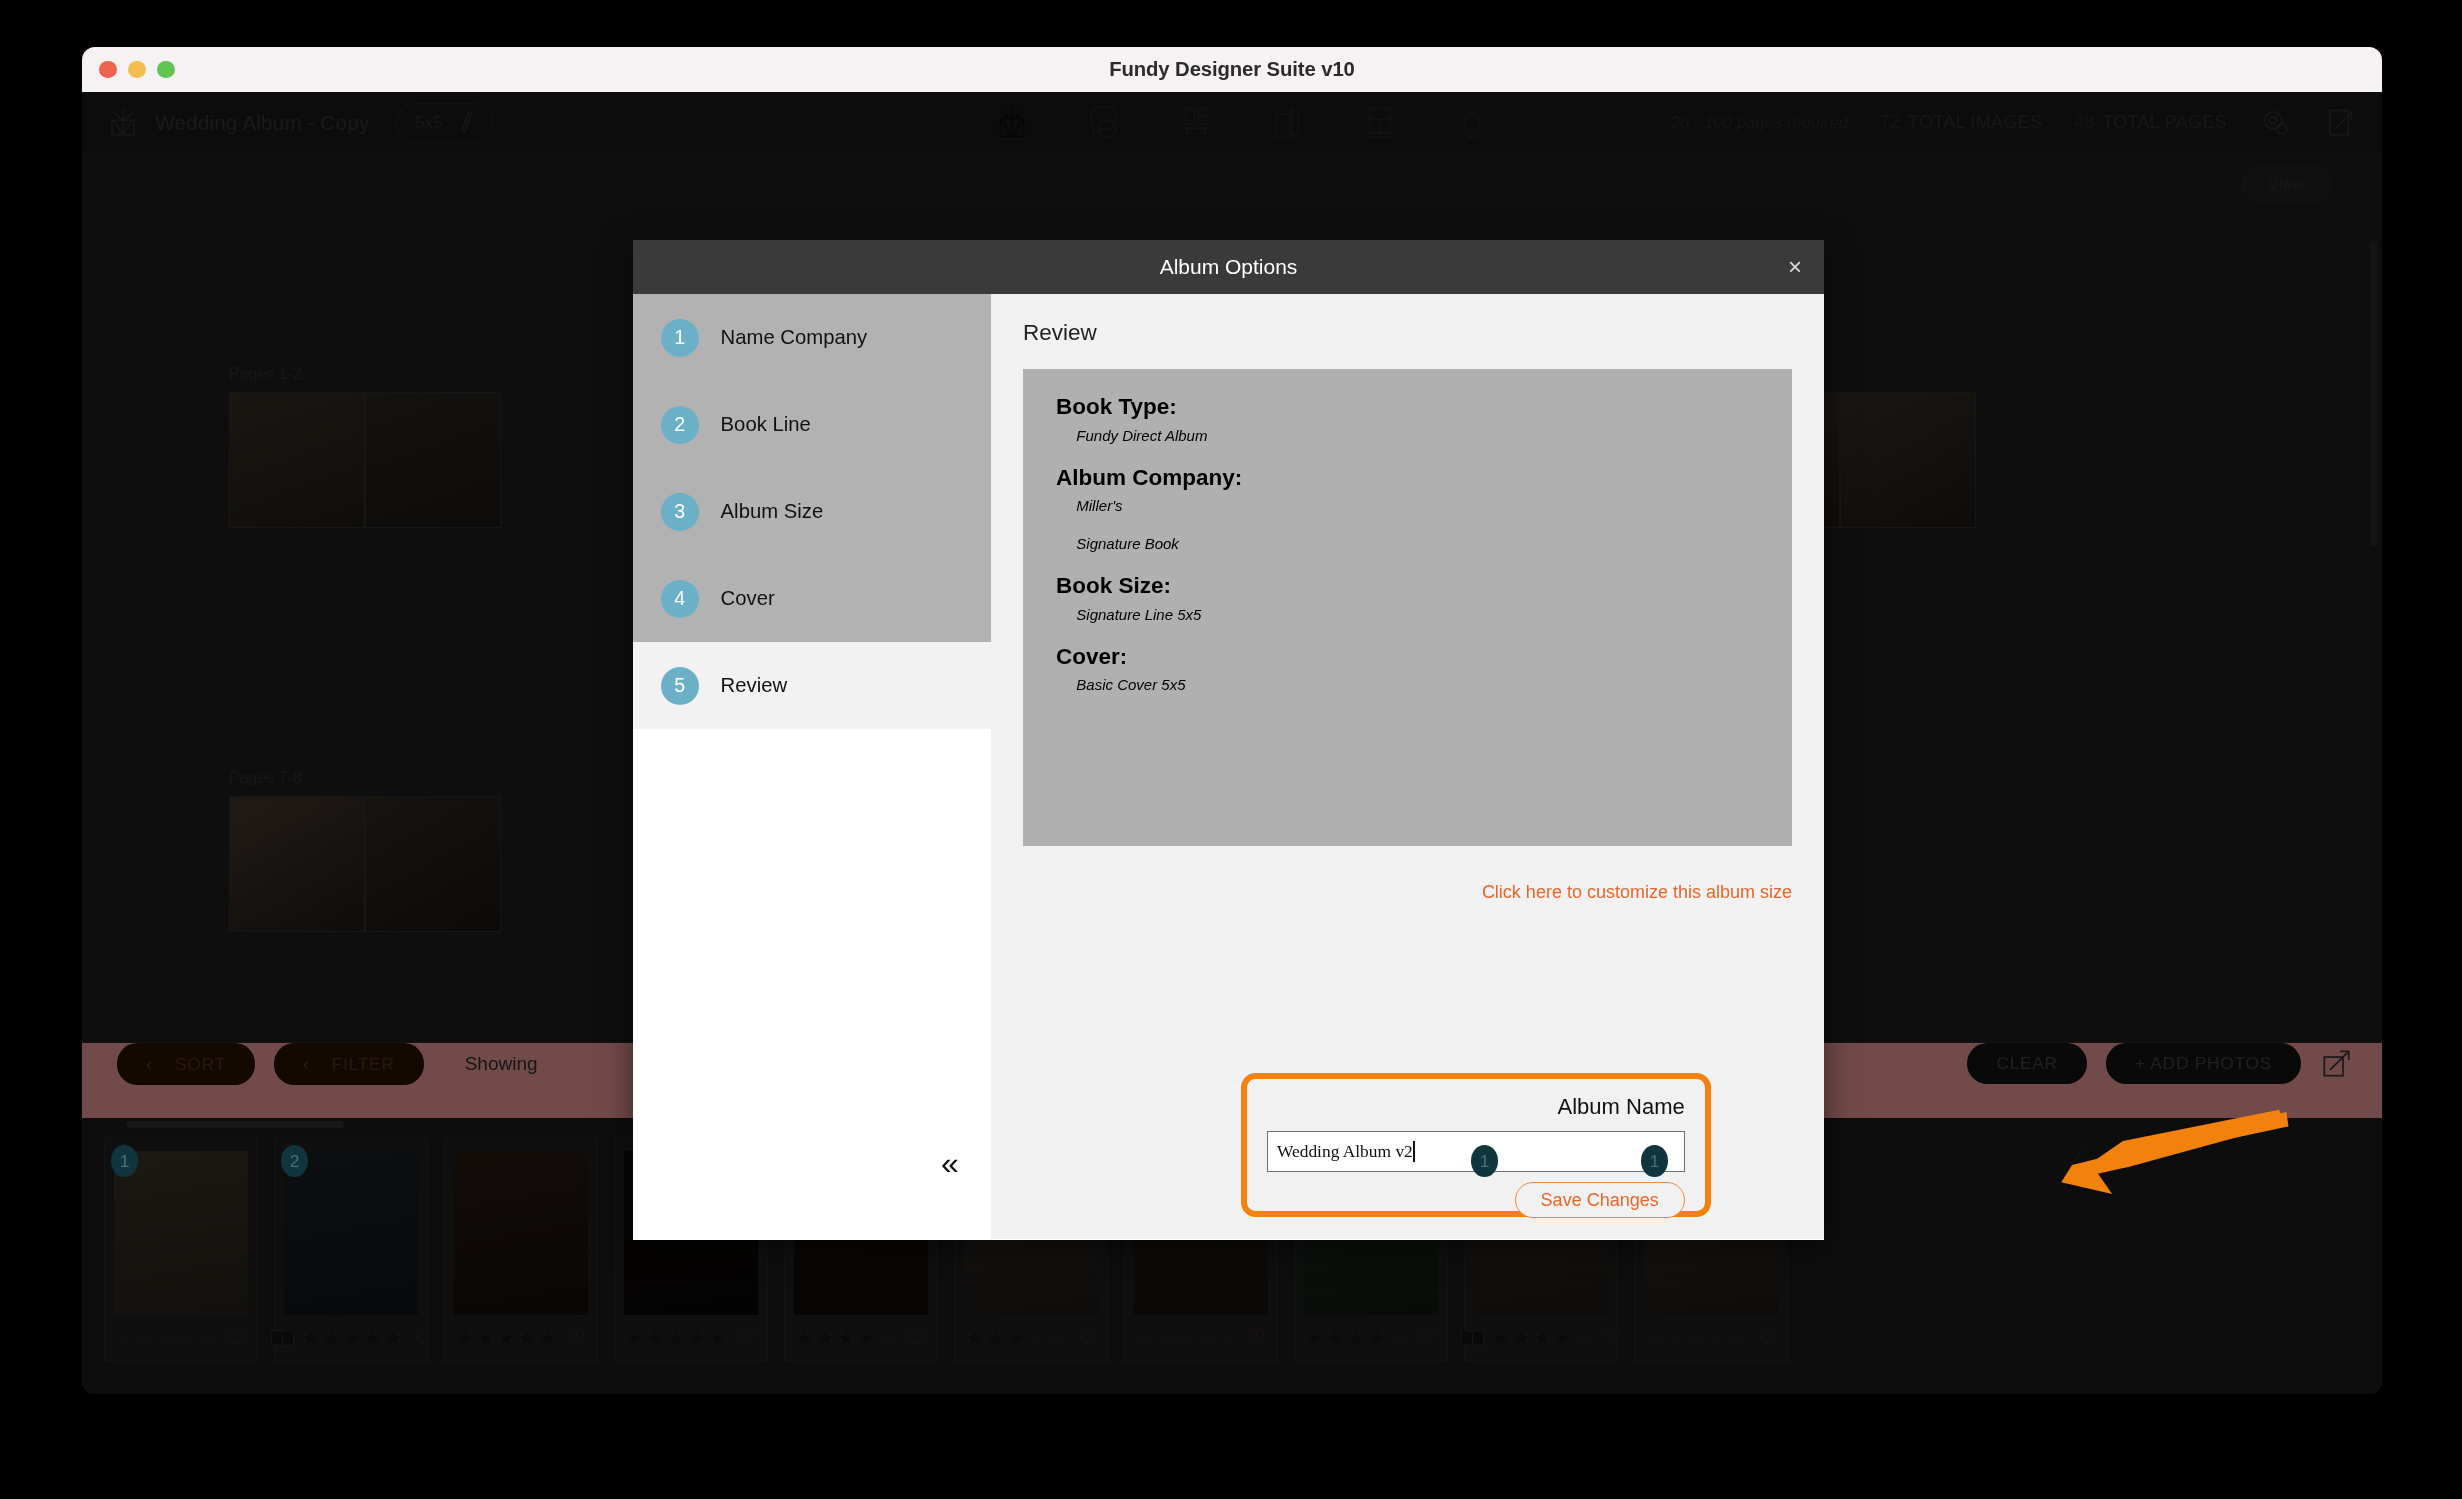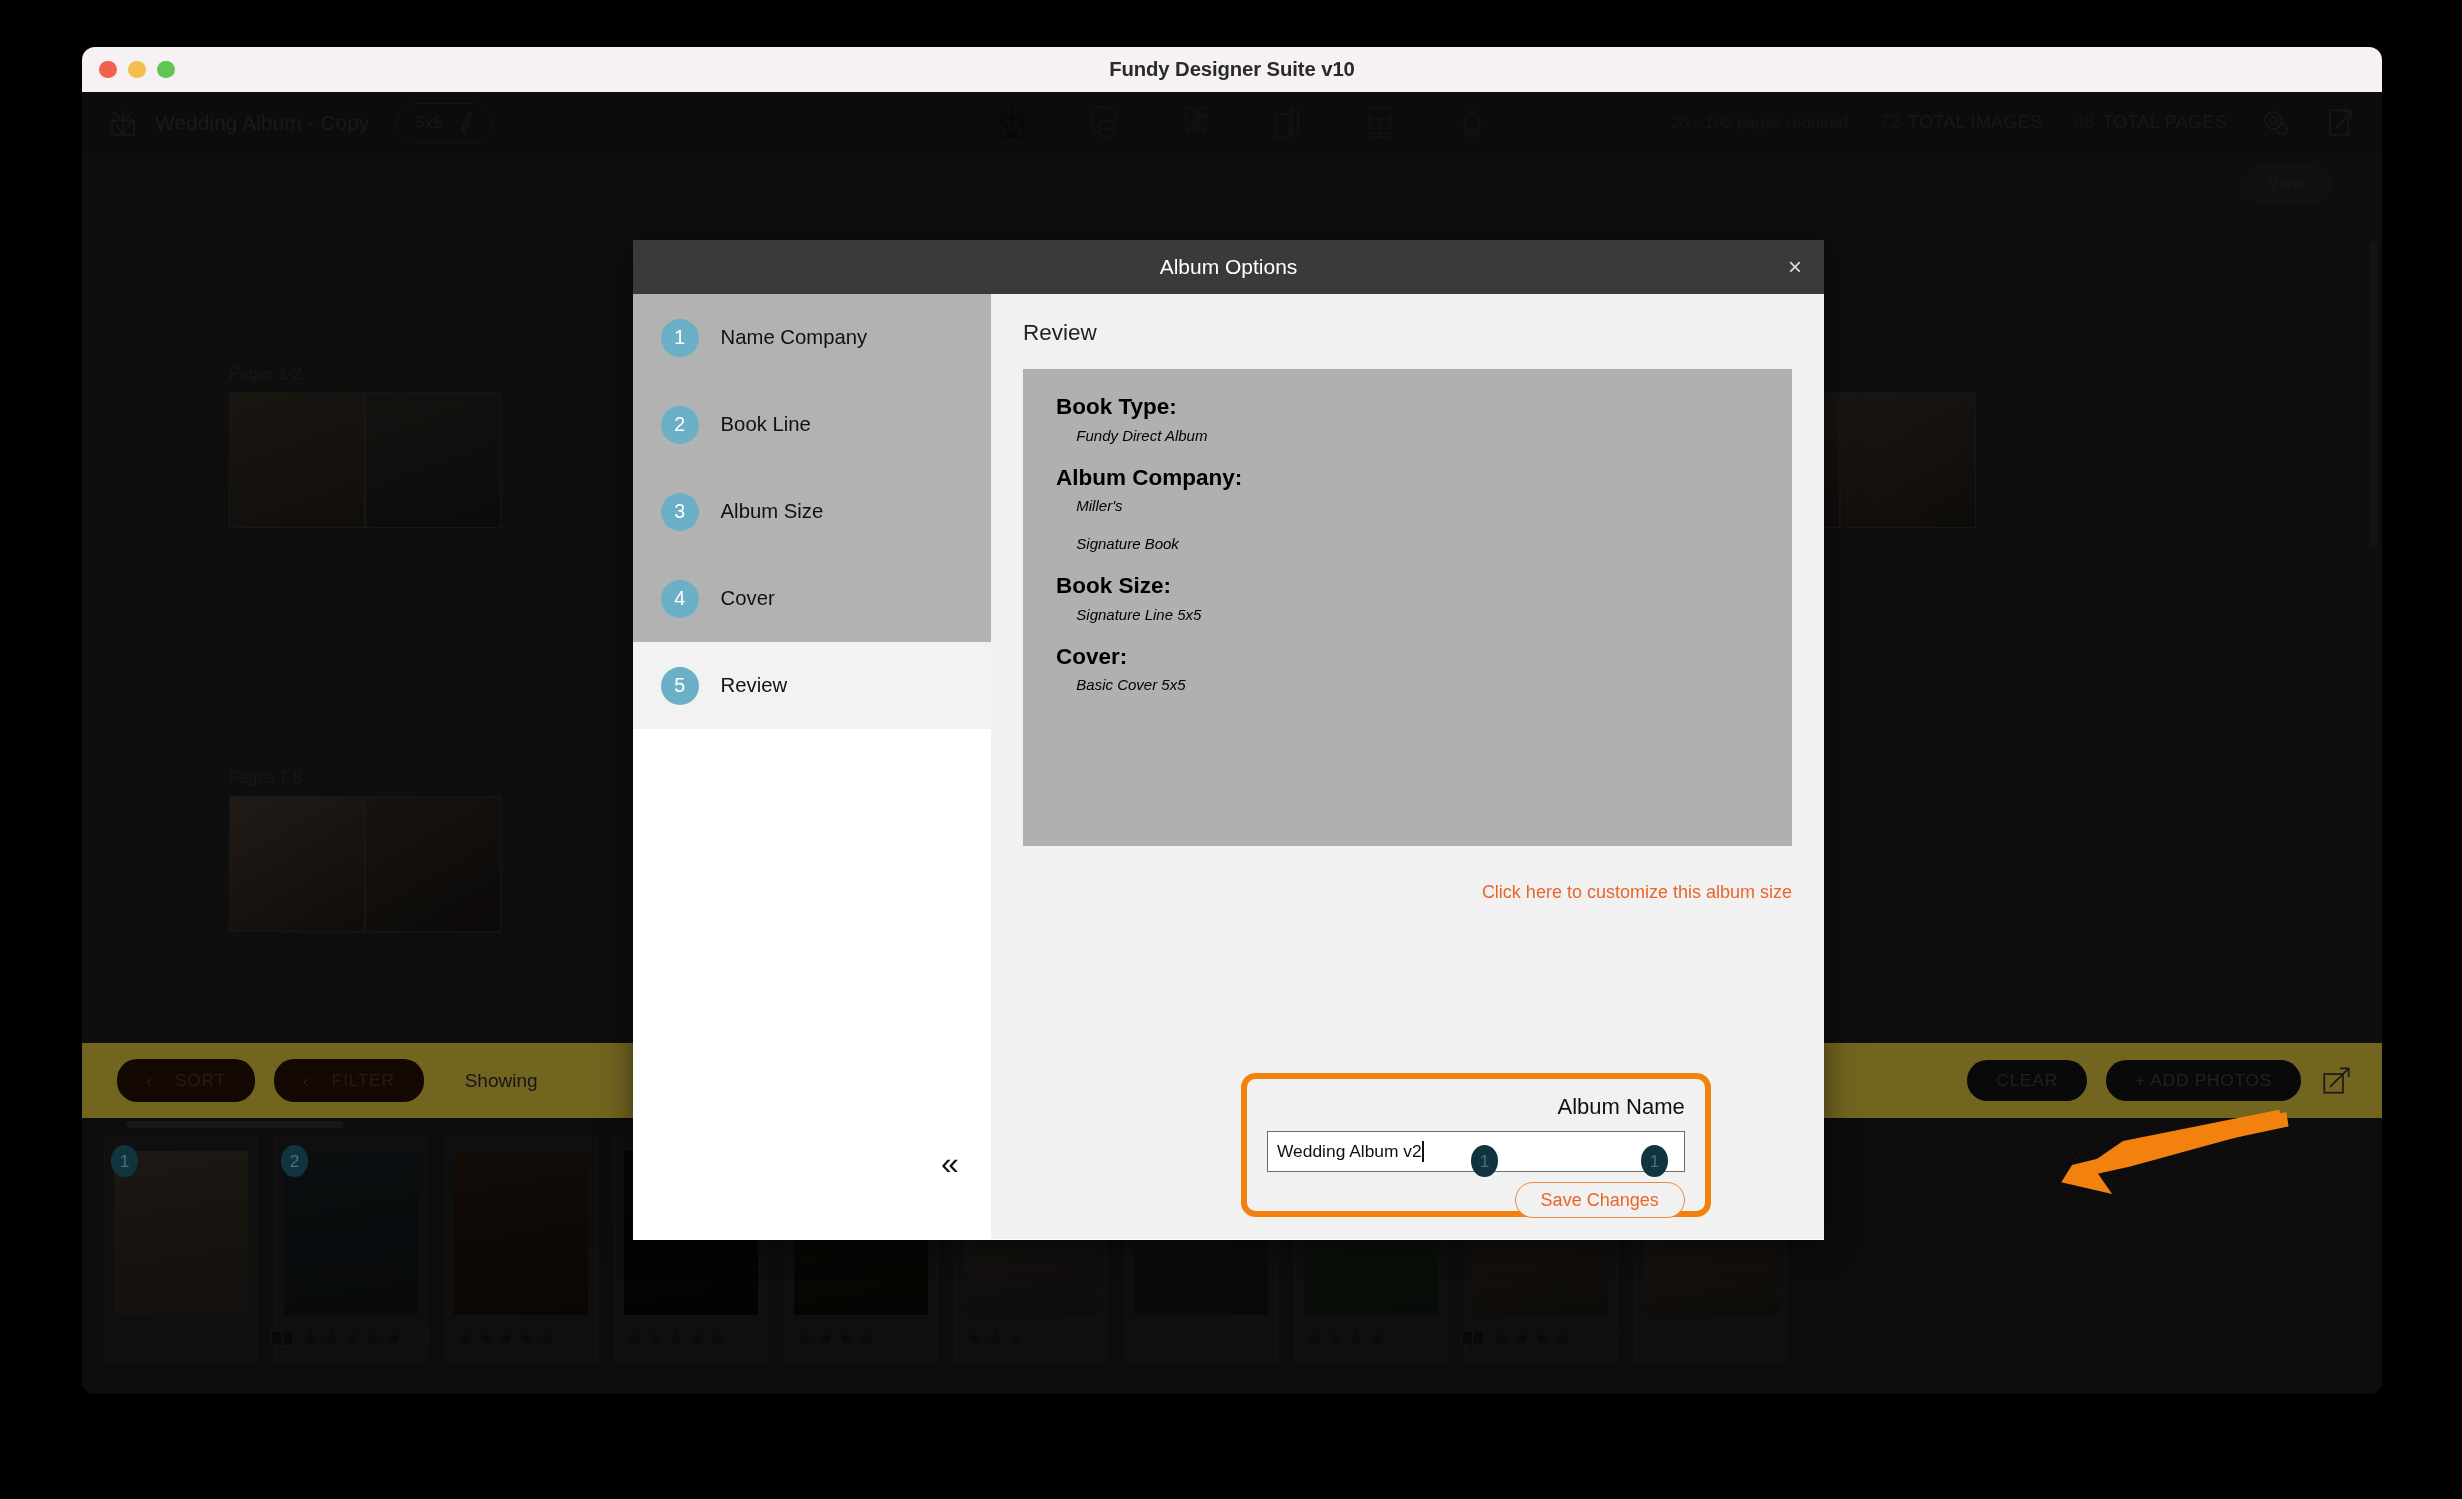--- a/index.html
+++ b/index.html
@@ -86,23 +86,23 @@
   }
   .ph { width: 100%; height: 100%; display:block; }
 
   #right-scrollbar {
     position: absolute; right: 4.4px; top: 87px;
     width: 7.3px; height: 305px; background: #2e2e2e; border-radius: 3.6px;
   }
 
   
   #bottom-toolbar {
-    height: 76px; background: #fde047;
+    height: 76px; background: #fca5a5;
     border-top: 0.7px solid #2a2a2a;
-    display: flex; align-items: center; position: relative;
+    display: flex; align-items: flex-start; position: relative;
   }
   .pill-btn {
     display: flex; align-items: center; gap: 22px;
     border-radius: 20.3px; padding: 10.2px 29px;
     font-size: 17.4px; letter-spacing: 0.7px;
   }
   .pill-orange { background: #2b1205; color: #5c3a22; }
   .pill-dark { background: #141414; color: #4a4a4a; }
   .chev-l { font-size: 19px; color: #5c4030; }
   #showing-text { font-size: 19px; color: #313131; margin-left: 22px; }
@@ -213,21 +213,21 @@
     border-radius: 14.5px;
     background: #f1f1f1;
     padding: 14.5px 20.3px 13px 20.3px;
   }
   #album-name-label {
     text-align: right; font-size: 22px; color: #111; margin-bottom: 11.6px;
   }
   #album-name-input {
     width: 100%; height: 41px;
     border: 1.5px solid #6e6e6e; background: #fff;
-    font-size: 17.4px; font-family: Liberation Sans, sans-serif;
+    font-size: 17.4px; font-family: Liberation Serif, serif;
     padding: 0 8.7px; color: #111;
     display: flex; align-items: center;
   }
   .caret { display:inline-block; width:1.5px; height:20.3px; background:#111; margin-left:0.7px; }
   #save-row { display: flex; justify-content: flex-end; margin-top: 10.2px; }
   #save-changes-btn {
     border: 1.5px solid #e8883f; border-radius: 19px;
     padding: 6.5px 25px; font-size: 18px; color: #e8662a; background: #f1f1f1;
   }
 

